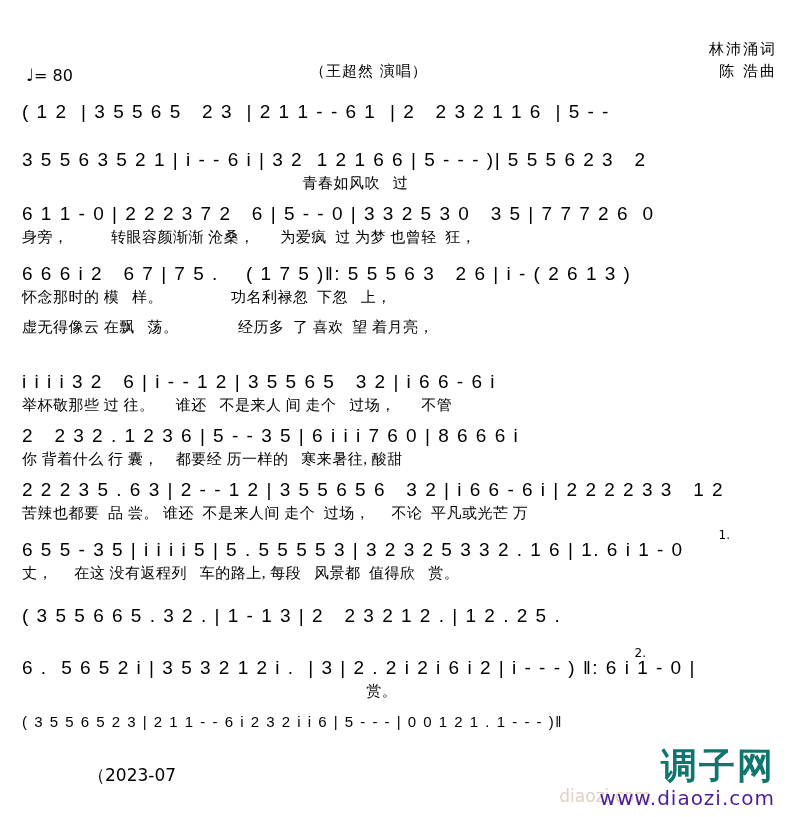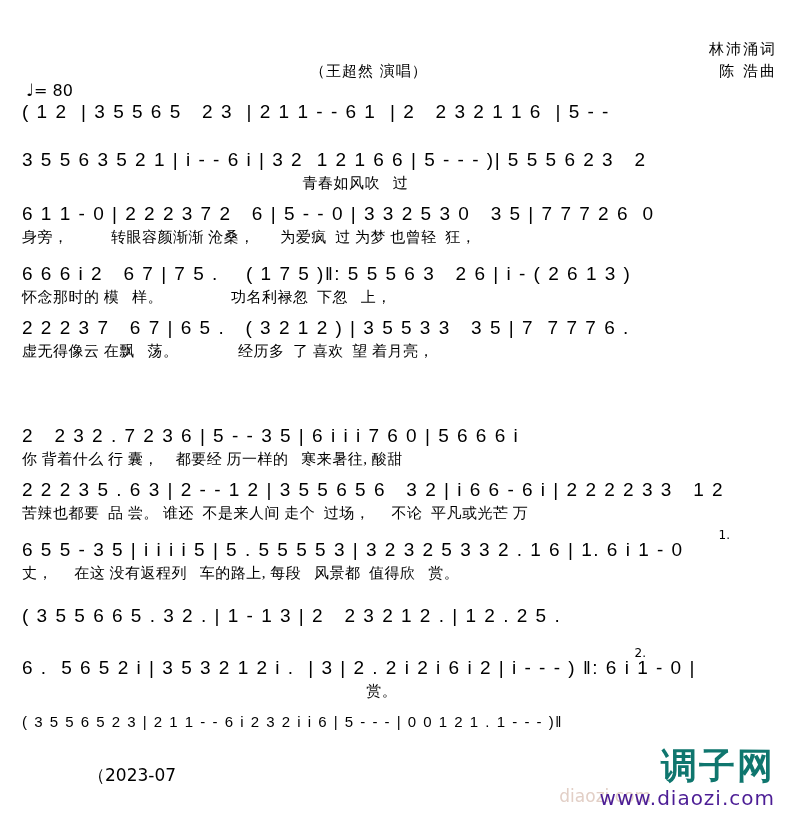--- a/index.html
+++ b/index.html
@@ -39,21 +39,20 @@
     font-size: 15px;
     letter-spacing: 1px;
   }
   .tempo {
     position: absolute;
     left: 26px;
     top: 66px;
     font-family: "DejaVu Sans", sans-serif;
     font-size: 16px;
     white-space: nowrap;
-    margin-top: 15px;
   }
   .tempo .note {
     font-size: 17px;
     line-height: 16px;
   }
 
   
   .row {
     position: absolute;
     left: 22px;
@@ -141,25 +140,28 @@
   </div>
   <div class="row" style="top:202px">
     <div class="notes">6 1 1 - 0 | 2 2 2 3 7 2   6 | 5 - - 0 | 3 3 2 5 3 0   3 5 | 7 7 7 2 6  0</div>
     <div class="lyr">身旁，          转眼容颜渐渐 沧桑，      为爱疯  过 为梦 也曾轻  狂，</div>
   </div>
   <div class="row" style="top:262px">
     <div class="notes">6 6 6 i 2   6 7 | 7 5 .    ( 1 7 5 )‖: 5 5 5 6 3   2 6 | i - ( 2 6 1 3 )</div>
     <div class="lyr">怀念那时的 模   样。                功名利禄忽  下忽   上，</div>
   </div>
   <div class="row" style="top:316px">
-    <div class="notes">2 2 2 3 7   6 7 | 6 5 .   ( 3 2 1 2 ) | 3 5 5 3 3   3 5 | 7  7 7 7 6 .</div>
     <div class="lyr">虚无得像云 在飘   荡。              经历多  了 喜欢  望 着月亮，</div>
   </div>
+  <div class="row" style="top:370px">
+    <div class="notes">i i i i 3 2   6 | i - - 1 2 | 3 5 5 6 5   3 2 | i 6 6 - 6 i</div>
+    <div class="lyr">举杯敬那些 过 往。     谁还   不是来人 间 走个   过场，      不管</div>
+  </div>
   <div class="row" style="top:424px">
-    <div class="notes">2   2 3 2 . 7 2 3 6 | 5 - - 3 5 | 6 i i i 7 6 0 | 5 6 6 6 i</div>
+    <div class="notes">2   2 3 2 . 1 2 3 6 | 5 - - 3 5 | 6 i i i 7 6 0 | 8 6 6 6 i</div>
     <div class="lyr">你 背着什么 行 囊，    都要经 历一样的   寒来暑往, 酸甜</div>
   </div>
   <div class="row" style="top:478px">
     <div class="notes">2 2 2 3 5 . 6 3 | 2 - - 1 2 | 3 5 5 6 5 6   3 2 | i 6 6 - 6 i | 2 2 2 2 3 3   1 2</div>
     <div class="lyr">苦辣也都要  品 尝。 谁还  不是来人间 走个  过场，     不论  平凡或光芒 万</div>
   </div>
   <div class="row" style="top:538px">
     <div style="position:absolute; right:52px; top:-10px; font-family:'DejaVu Sans',sans-serif; font-size:12px;">1.</div>
     <div class="notes">6 5 5 - 3 5 | i i i i 5 | 5 . 5 5 5 5 3 | 3 2 3 2 5 3 3 2 . 1 6 | 1. 6 i 1 - 0</div>
     <div class="lyr">丈，     在这 没有返程列   车的路上, 每段   风景都  值得欣   赏。</div>

